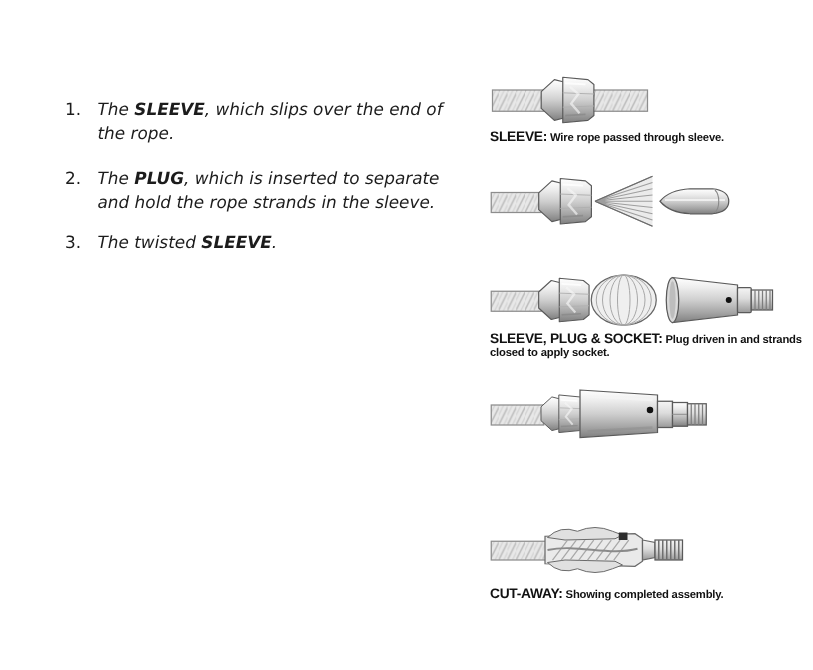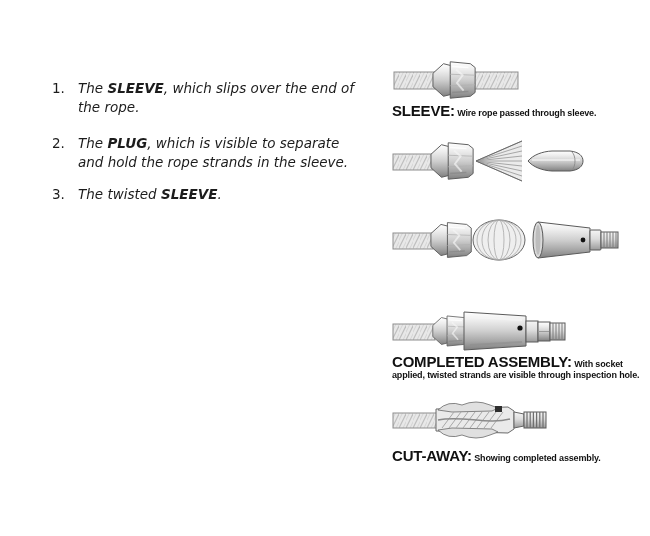--- a/index.html
+++ b/index.html
@@ -17,29 +17,29 @@
   .item + .item { margin-top:17px; }
   .item.third { margin-top:13px; }
   .item .num { flex:0 0 26px; width:26px; }
   .item .body { width:280px;font-style:italic; }
   .item b { font-weight:bold; }
   .item .extra { display:block; }
 
   
   .figures { position:absolute; left:392px; top:0; width:256px; }
   .figure { position:absolute; left:0; }
-  .f1 { top:58px; } .f2 { top:139px; } .f3 { top:217px; } .f4 { top:309px; } .f5 { top:397px; }
+  .f1 { top:58px; } .f2 { top:139px; } .f3 { top:217px; } .f4 { top:309px; } .f5 { top:417px; }
   .illus { display:block; }
   .cap {
     font-family:"Liberation Sans", sans-serif;
     font-weight:bold; font-size:9px; line-height:11px;
     letter-spacing:-0.15px; color:#111111;
     margin-top:3px; width:252px;
   }
-  .cap b { font-size:15px; letter-spacing:-0.2px; }
+  .cap b { font-size:11px; letter-spacing:-0.2px; }
   .f5 .cap { margin-top:7px; }
   .defs-holder { position:absolute; width:0; height:0; }
 </style>
 </head>
 <body>
 
 <div class="page">
 
   <svg class="defs-holder" aria-hidden="true">
     <defs>
@@ -71,21 +71,21 @@
     </defs>
   </svg>
 
   <ol class="instructions">
     <li class="item">
       <span class="num">1.</span>
       <span class="body"><span>The </span><b>SLEEVE</b><span>, which slips over the end of the rope.</span></span>
     </li>
     <li class="item">
       <span class="num">2.</span>
-      <span class="body"><span>The </span><b>PLUG</b><span>, which is visible to separate and hold the rope strands in the sleeve.</span></span>
+      <span class="body"><span>The </span><b>PLUG</b><span>, which is inserted to separate and hold the rope strands in the sleeve.</span></span>
     </li>
     <li class="item third">
       <span class="num">3.</span>
       <span class="body"><span>The twisted </span><b>SLEEVE</b><span>.</span></span>
     </li>
   </ol>
 
   <div class="figures">
 
     <div class="figure f1">
@@ -127,39 +127,39 @@
         <g>
           <path d="M146,5 L198,11 L198,35 L146,41 Z" fill="url(#gM)" stroke="#5a5a5a" stroke-width="1"></path>
           <ellipse cx="146" cy="23" rx="5" ry="18" fill="#dadada" stroke="#5a5a5a" stroke-width="1"></ellipse>
           <ellipse cx="146" cy="23" rx="2.5" ry="15" fill="#bdbdbd"></ellipse>
           <rect x="198" y="13" width="11" height="20" rx="1" fill="url(#gM2)" stroke="#5a5a5a" stroke-width="1"></rect>
           <rect x="209" y="15" width="17" height="16" fill="url(#gM2)" stroke="#5a5a5a" stroke-width="1"></rect>
           <path d="M212,15 L212,31 M215,15 L215,31 M218,15 L218,31 M221,15 L221,31 M224,15 L224,31" stroke="#7d7d7d" stroke-width="1"></path>
           <circle cx="191" cy="23" r="2.4" fill="#111111"></circle>
         </g>
       </svg>
+      <div class="cap"><b>SLEEVE, PLUG &amp; SOCKET:</b> <span>Plug driven in and strands closed to apply socket.</span></div>
     </div>
 
     <div class="figure f4">
       <svg class="illus" width="176" height="44" viewBox="0 0 176 44">
         <rect x="1" y="15" width="42" height="16" fill="url(#ropeP)" stroke="#8d8d8d" stroke-width="1"></rect>
         <use href="#sleeveSym" x="40" y="4" width="38" height="36"></use>
         <g>
           <path d="M72,3 L134,7 L134,37 L72,41 Z" fill="url(#gM)" stroke="#5a5a5a" stroke-width="1"></path>
           <path d="M78,8 L130,11" stroke="#f5f5f5" stroke-width="2" opacity="0.75"></path>
           <path d="M78,36 L130,33" stroke="#8e8e8e" stroke-width="2" opacity="0.55"></path>
           <rect x="134" y="12" width="12" height="21" fill="url(#gM2)" stroke="#5a5a5a" stroke-width="1"></rect>
           <rect x="146" y="13" width="12" height="19" fill="url(#gM)" stroke="#5a5a5a" stroke-width="1"></rect>
           <path d="M146,22.5 L158,22.5" stroke="#9a9a9a" stroke-width="1"></path>
           <rect x="158" y="14" width="15" height="17" fill="url(#gM2)" stroke="#5a5a5a" stroke-width="1"></rect>
           <path d="M161,14 L161,31 M164,14 L164,31 M167,14 L167,31 M170,14 L170,31" stroke="#7d7d7d" stroke-width="1"></path>
           <circle cx="128" cy="19" r="2.6" fill="#111111"></circle>
         </g>
       </svg>
-      <div class="cap"><b>COMPLETED ASSEMBLY:</b> <span>With socket applied, twisted strands are visible through inspection hole.</span></div>
     </div>
 
     <div class="figure f5">
       <svg class="illus" width="162" height="46" viewBox="0 0 162 46">
         <rect x="1" y="16" width="44" height="15" fill="url(#ropeP)" stroke="#8d8d8d" stroke-width="1"></rect>
         <g>
           <path d="M44,12 L116,10 L122,14 L122,32 L116,36 L44,34 Z" fill="#eaeaea" stroke="#6a6a6a" stroke-width="1"></path>
           <path d="M46,13 Q56,3 70,8 Q84,2 98,8 L106,11 L100,14 L60,15 Z" fill="#e0e0e0" stroke="#6a6a6a" stroke-width="0.8"></path>
           <path d="M46,33 Q56,43 70,38 Q84,44 98,38 L106,35 L100,32 L60,31 Z" fill="#e0e0e0" stroke="#6a6a6a" stroke-width="0.8"></path>
           <path d="M50,31 L62,15 M57,31 L69,15 M64,31 L76,15 M71,31 L83,15 M78,31 L90,15 M85,31 L97,15 M92,31 L104,15 M99,31 L111,15" stroke="#a8a8a8" stroke-width="1"></path>

